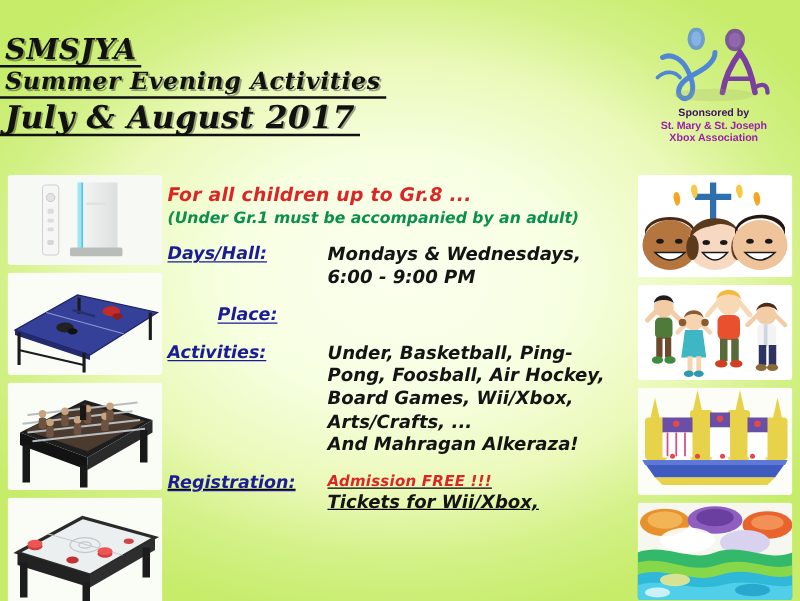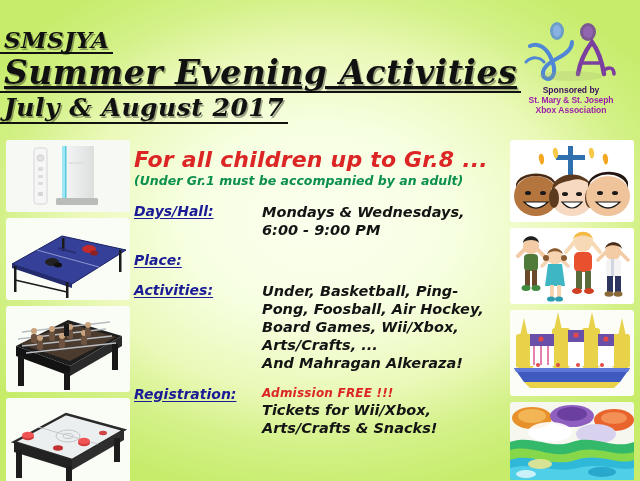--- a/index.html
+++ b/index.html
@@ -24,21 +24,21 @@
     display:inline-block;
     font-family:"DejaVu Serif","Liberation Serif",serif;
     font-weight:bold;font-style:italic;color:#111;
     letter-spacing:0.5px;
     border-bottom:2px solid #111;
     padding:0 4px 1px 4px;margin-bottom:2px;
     text-shadow:1.5px 1.5px 0 rgba(0,0,0,0.35);
     white-space:nowrap;
   }
   #title-1{font-size:23px;}
-  #title-2{font-size:33px;text-decoration:underline;}
+  #title-2{font-size:19px;}
   #title-3{font-size:25px;}
 
   
   #logo-block{position:absolute;left:505px;top:22px;width:132px;text-align:center;}
   #ya-logo{height:62px;width:110px;margin:0 auto;display:block;}
   .spon{display:block;font-weight:bold;line-height:1.18;white-space:nowrap;}
   #spon-0{font-size:8.5px;color:#3a1060;margin-top:1px;}
   #spon-1{font-size:8.5px;color:#9b1fa8;letter-spacing:-0.1px;}
   #spon-2{font-size:8.5px;color:#9b1fa8;}
 
@@ -50,21 +50,21 @@
     position:relative;width:124px;margin:0 auto 6px auto;overflow:hidden;
     border-radius:3px;
   }
   .photo svg{display:block;width:100%;height:100%;}
 
   
   #center{position:absolute;left:134px;top:148px;width:372px;}
   #lead{
     font-family:"DejaVu Sans","Liberation Sans",sans-serif;
     font-weight:bold;font-style:italic;color:#dc2626;
-    font-size:22px;letter-spacing:0.2px;line-height:1.1;
+    font-size:15px;letter-spacing:0.2px;line-height:1.1;
     white-space:nowrap;
   }
   #sublead{
     font-family:"DejaVu Sans","Liberation Sans",sans-serif;
     font-weight:bold;font-style:italic;color:#0a8f4d;
     font-size:12.5px;line-height:1.15;margin-top:2px;
     white-space:nowrap;
   }
   .row{display:flex;align-items:flex-start;margin-top:11px;}
   .lbl{
@@ -77,23 +77,23 @@
   }
   .val{
     flex:1 1 auto;
     font-family:"DejaVu Sans","Liberation Sans",sans-serif;
     font-weight:bold;font-style:italic;color:#141414;
     font-size:14.5px;line-height:1.25;
   }
   .val .ln{display:block;white-space:nowrap;}
   .val .free{color:#dc2626;font-size:12px;letter-spacing:0.2px;}
   #row-days{margin-top:14px;}
-  #row-place{margin-top:13px;}
+  #row-place{margin-top:13px;text-align:center;}
   #row-acts{margin-top:13px;}
-  #row-reg{margin-top:13px;}
+  #row-reg{margin-top:13px;text-decoration:underline;}
 </style>
 </head>
 <body>
 
 <div id="poster">
 
   <div id="title-block">
     <div class="t-line" id="title-1">SMSJYA</div><br>
     <div class="t-line" id="title-2">Summer Evening Activities</div><br>
     <div class="t-line" id="title-3">July &amp; August 2017</div>
@@ -393,18 +393,17 @@
         <span class="ln">Arts/Crafts, ...</span>
         <span class="ln">And Mahragan Alkeraza!</span>
       </div>
     </div>
 
     <div class="row" id="row-reg">
       <div class="lbl">Registration:</div>
       <div class="val">
         <span class="ln free">Admission FREE !!!</span>
         <span class="ln">Tickets for Wii/Xbox,</span>
-        <span class="ln">Arts/Crafts &amp; Snacks!</span>
       </div>
     </div>
   </div>
 
 </div>
 
 </body></html>

